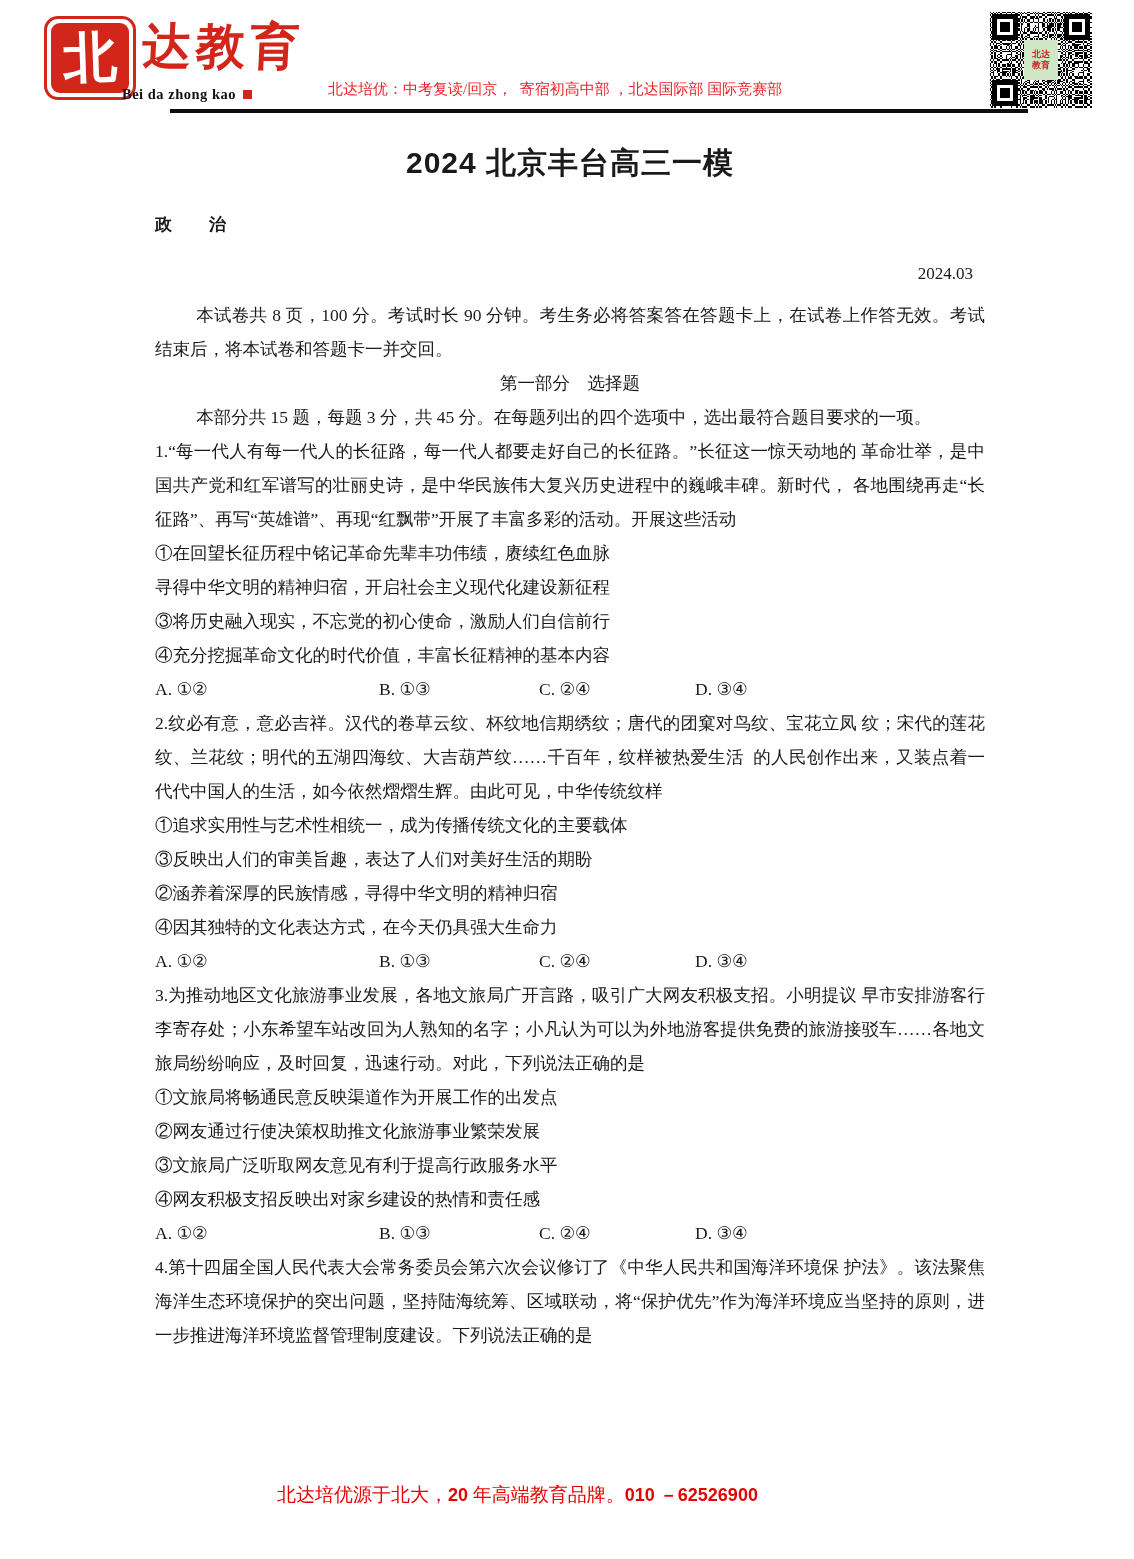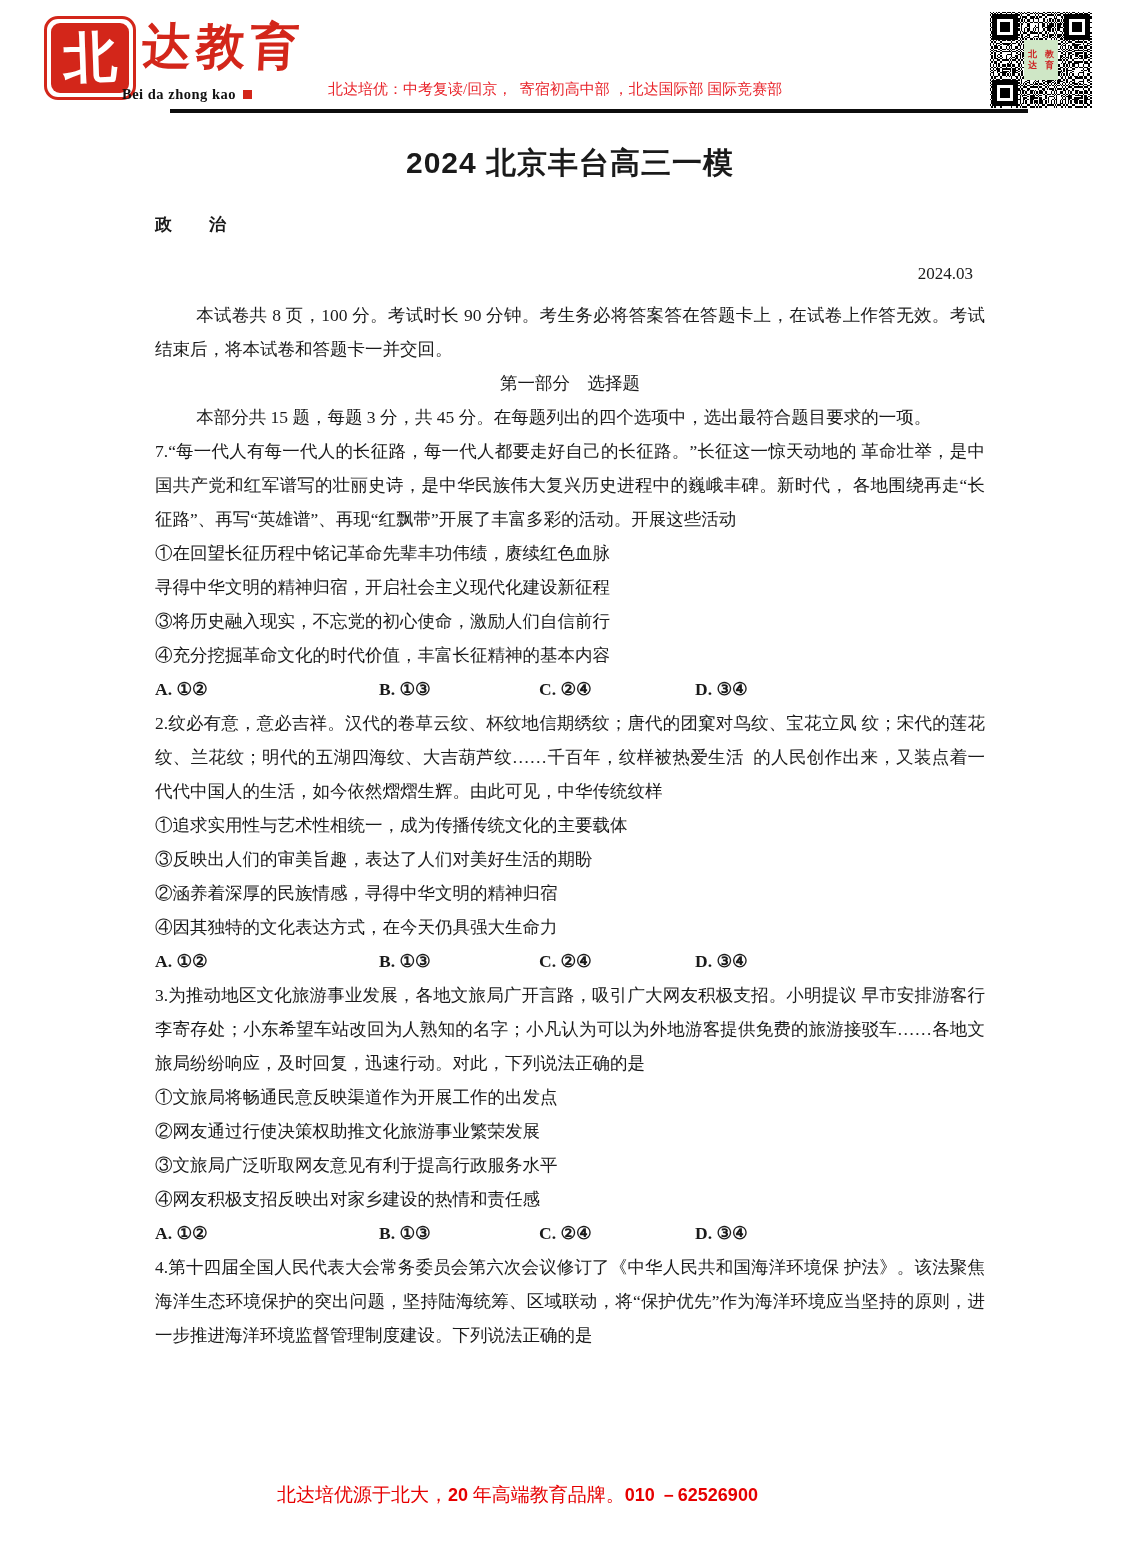--- a/index.html
+++ b/index.html
@@ -62,21 +62,21 @@
     background-blend-mode:difference, difference, normal;
   }
   .qr-finder { position:absolute; width:26px; height:26px; border:5px solid #000; background:#fff; }
   .qr-finder::after { content:""; position:absolute; inset:3px; background:#000; }
   .qr-tl { left:2px; top:2px; }
   .qr-tr { right:2px; top:2px; }
   .qr-bl { left:2px; bottom:2px; }
   .qr-center {
     position:absolute; left:50%; top:50%; transform:translate(-50%,-50%);
     width:34px; height:40px; background:#cfe7c6;
-    display:flex; align-items:center; justify-content:center;
+    display:flex; flex-direction:column; align-items:center; justify-content:center;
     color:#c22; font-size:9px; line-height:11px; font-weight:bold; text-align:center;
   }
 
   
   .content {
     position:absolute; left:155px; top:146px; width:830px;
     font-size:17.5px; line-height:34px; color:#1a1a1a;
   }
   .title {
     font-family:"Liberation Sans", sans-serif; font-size:30px; line-height:34px;
@@ -89,21 +89,21 @@
   }
   .date-line {
     text-align:right; padding-right:12px; font-size:17px; line-height:24px;
     margin:20px 0 12px;
   }
   .notice, .intro { text-indent:2.35em; text-align:justify; white-space:pre-wrap; }
   .section-title { text-align:center; white-space:pre; }
   .stem { text-align:justify; text-align-last:left; white-space:pre-wrap; }
   .stmt { white-space:pre-wrap; }
   .opts { display:flex; }
-  .opt { display:inline-block; white-space:pre;font-weight:bold; }
+  .opt { display:inline-block; white-space:pre; }
   .opt:nth-child(1) { width:184px; }
   .opt:nth-child(2) { width:160px;margin-left:40px; }
   .opt:nth-child(3) { width:156px; }
 
   
   .slogan {
     position:absolute; left:258px; top:1459px;
     font-size:19px; line-height:24px; color:#e60000; white-space:pre;
     font-family:"Liberation Serif", serif;
   }
@@ -148,21 +148,21 @@
   <div class="content">
     <h1 class="title">2024 北京丰台高三一模</h1>
     <h2 class="subject">政　　治</h2>
     <div class="date-line">2024.03</div>
 
     <p class="notice">本试卷共 8 页，100 分。考试时长 90 分钟。考生务必将答案答在答题卡上，在试卷上作答无效。考试结束后，将本试卷和答题卡一并交回。</p>
     <p class="section-title">第一部分　选择题</p>
     <p class="intro">本部分共 15 题，每题 3 分，共 45 分。在每题列出的四个选项中，选出最符合题目要求的一项。</p>
 
     <div>
-      <p class="stem">7.“每一代人有每一代人的长征路，每一代人都要走好自己的长征路。”长征这一惊天动地的 革命壮举，是中国共产党和红军谱写的壮丽史诗，是中华民族伟大复兴历史进程中的巍峨丰碑。新时代， 各地围绕再走“长征路”、再写“英雄谱”、再现“红飘带”开展了丰富多彩的活动。开展这些活动</p>
+      <p class="stem">1.“每一代人有每一代人的长征路，每一代人都要走好自己的长征路。”长征这一惊天动地的 革命壮举，是中国共产党和红军谱写的壮丽史诗，是中华民族伟大复兴历史进程中的巍峨丰碑。新时代， 各地围绕再走“长征路”、再写“英雄谱”、再现“红飘带”开展了丰富多彩的活动。开展这些活动</p>
       <p class="stmt">①在回望长征历程中铭记革命先辈丰功伟绩，赓续红色血脉</p>
       <p class="stmt">寻得中华文明的精神归宿，开启社会主义现代化建设新征程</p>
       <p class="stmt">③将历史融入现实，不忘党的初心使命，激励人们自信前行</p>
       <p class="stmt">④充分挖掘革命文化的时代价值，丰富长征精神的基本内容</p>
       <div class="opts">
         <span class="opt">A. ①②</span>
         <span class="opt">B. ①③</span>
         <span class="opt">C. ②④</span>
         <span class="opt">D. ③④</span>
       </div>

